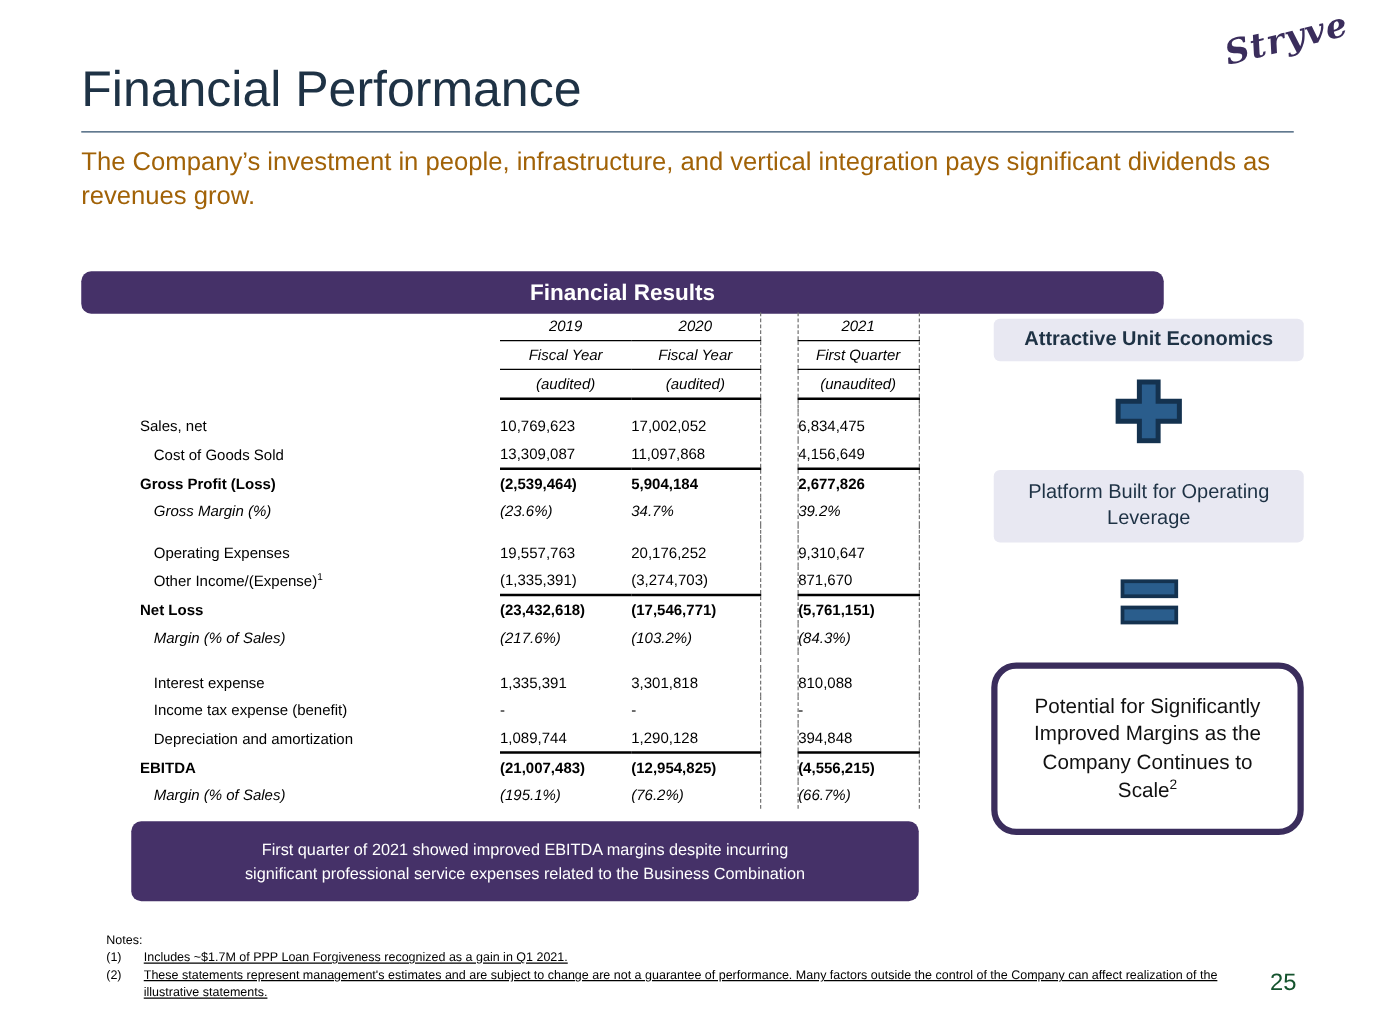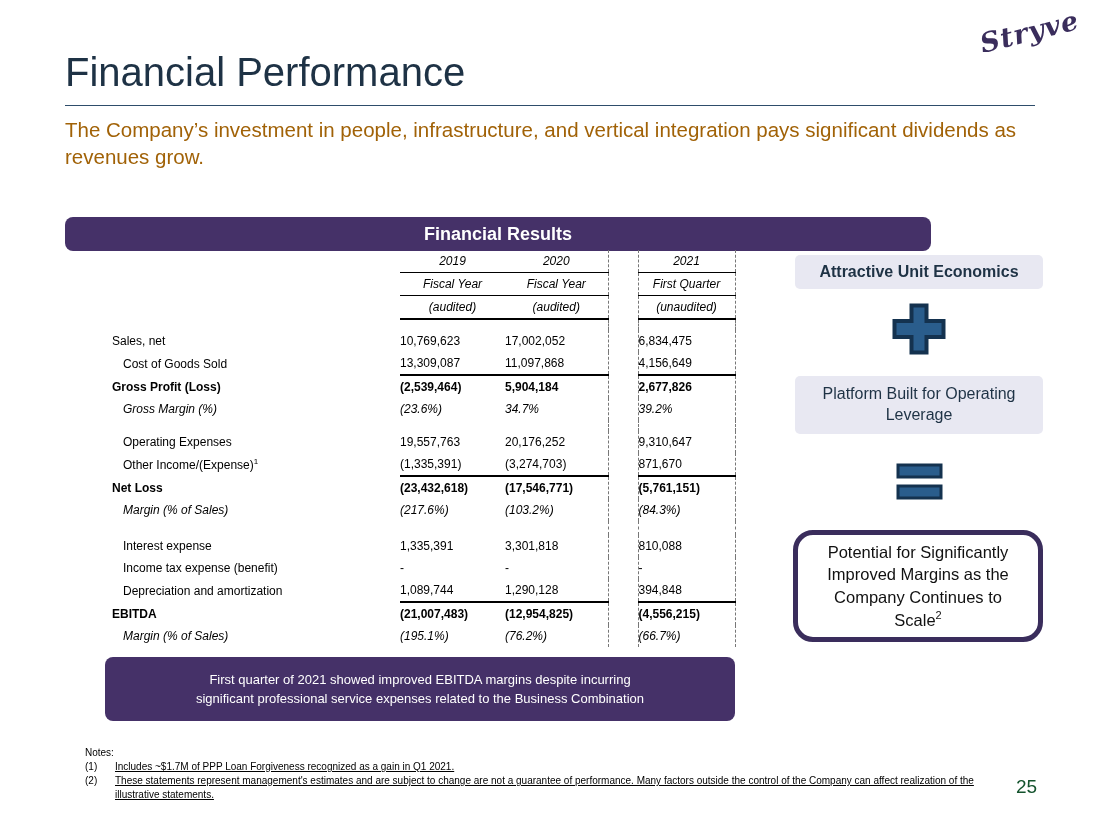--- a/index.html
+++ b/index.html
@@ -47,21 +47,21 @@
          flex-direction:column;justify-content:center;line-height:1.5;}
 
   .rbox{position:absolute;background:var(--light-box,#e8e8f2);border-radius:5px;
          color:var(--title-navy,#1d3245);font-size:16px;text-align:center;
          display:flex;align-items:center;justify-content:center;line-height:1.3;}
   .rbox1{left:795px;top:255px;width:248px;height:34px;font-weight:bold;}
   .rbox2{left:795px;top:376px;width:248px;height:58px;}
   .icon-wrap{position:absolute;}
   .plus-pos{left:892px;top:303px;}
   .equals-pos{left:896px;top:463px;}
-  .outline-box{position:absolute;left:793px;top:530px;width:250px;height:112px;
+  .outline-box{position:absolute;left:793px;top:530px;width:250px;height:138px;
          background:#fff;border:5px solid var(--outline-purple,#3a2d5c);
          border-radius:20px;font-size:16.5px;line-height:1.35;color:#111;
          text-align:center;display:flex;align-items:center;justify-content:center;
          padding:0 12px;box-sizing:border-box;}
   .outline-box sup{font-size:11px;}
 
   .notes{position:absolute;left:85px;top:746px;width:900px;font-size:10px;
          line-height:1.4;color:#000;}
   .note-row{display:flex;}
   .note-num{width:30px;flex-shrink:0;}

